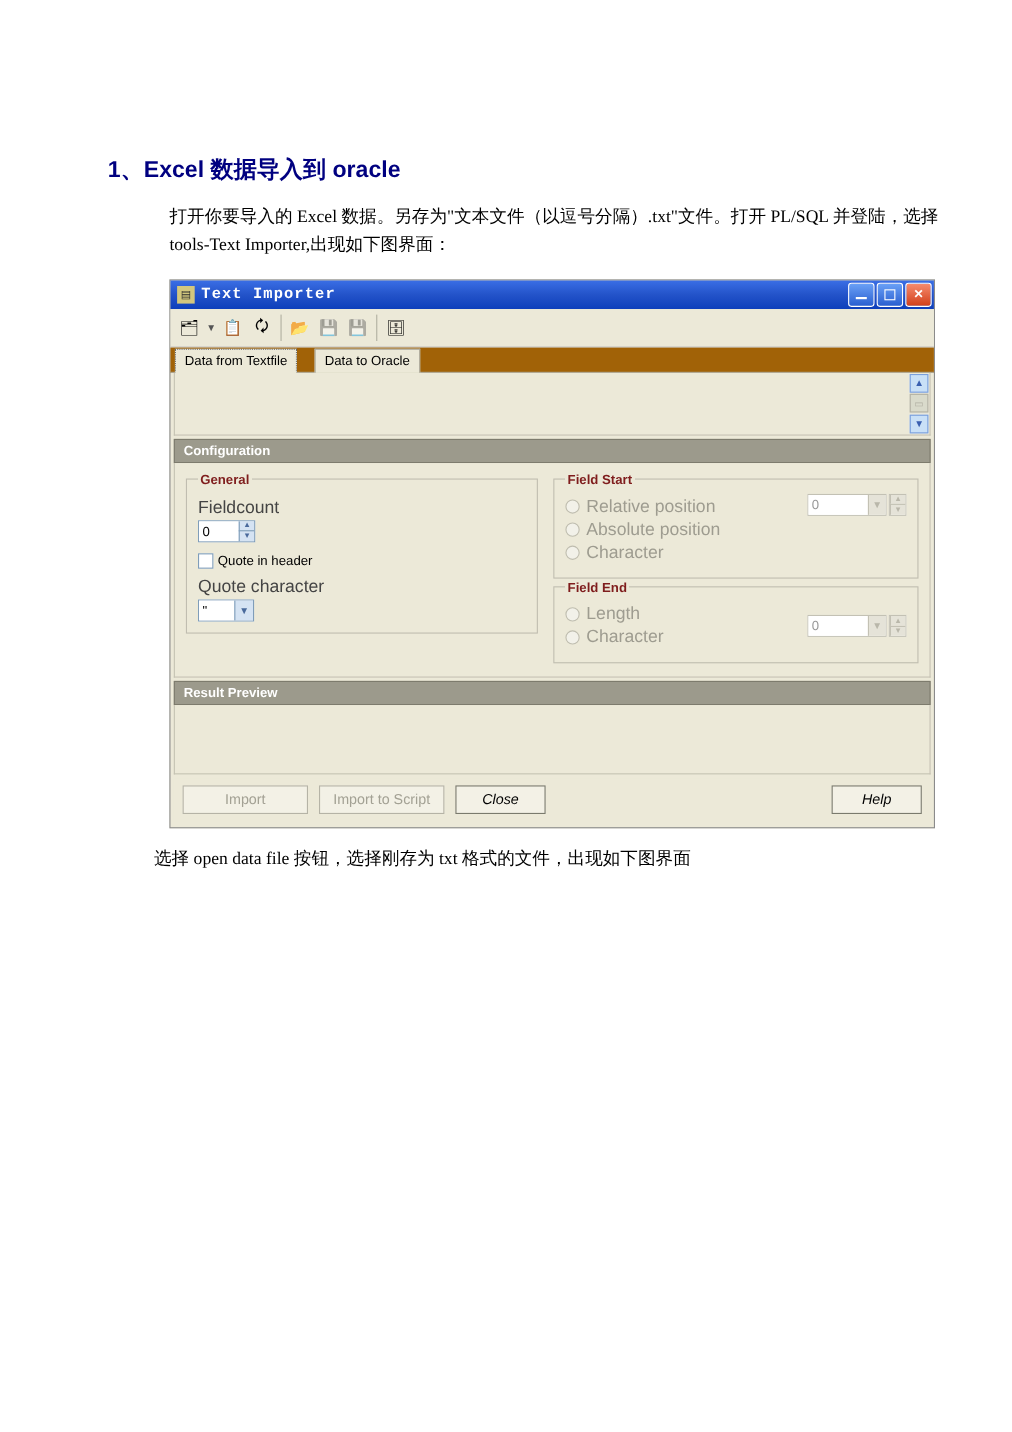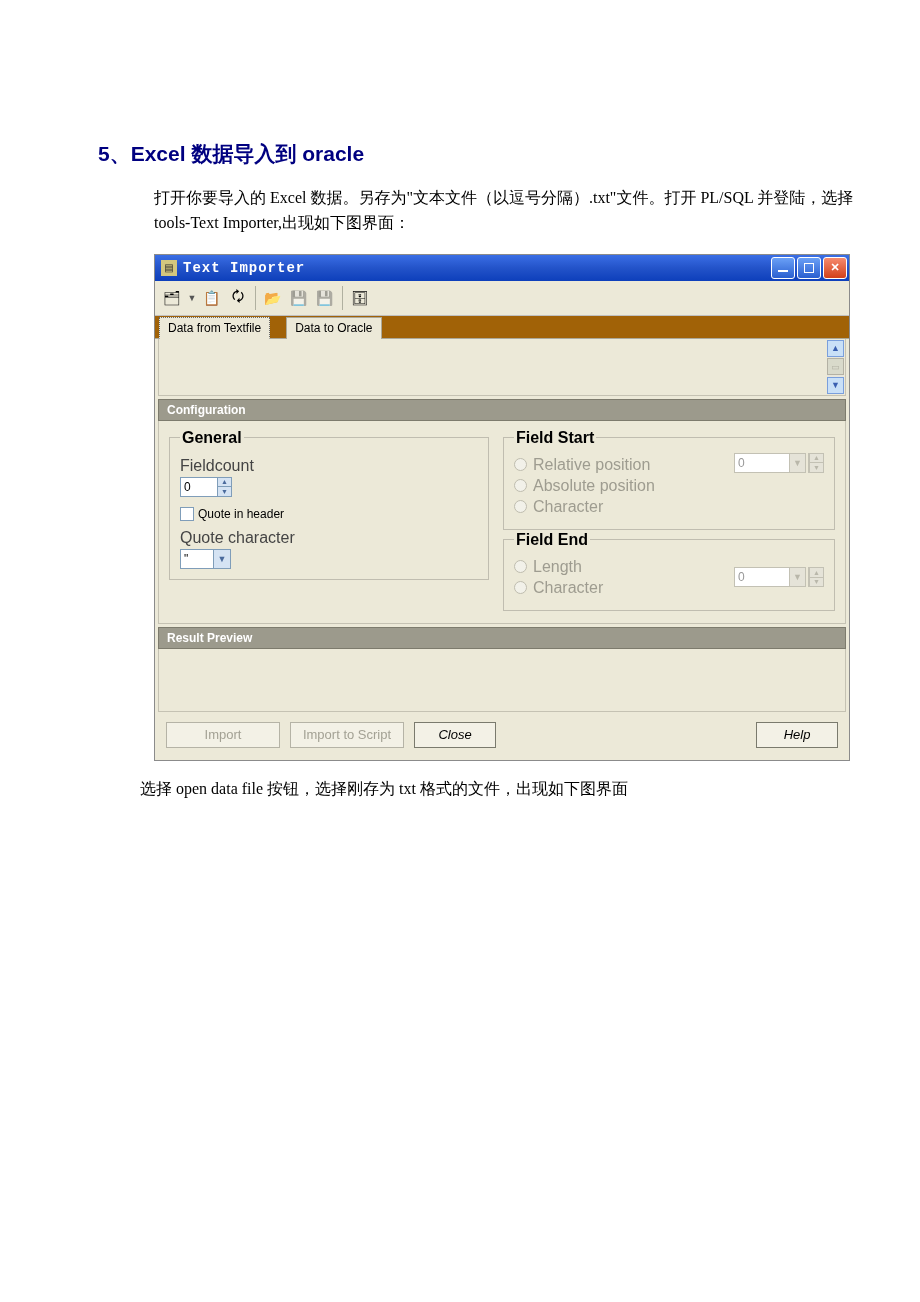--- a/index.html
+++ b/index.html
@@ -145,21 +145,21 @@
     border:1px solid #c5c2b3;border-top:none;
     padding:8px 10px 12px 10px;
     display:flex;
     gap:14px;
   }
   fieldset {
     border:1px solid #c0bdb0;
     padding:6px 10px 10px 10px;
     margin:0;
   }
-  legend { color:#000000;font-weight:bold;font-size:16px;padding:0 2px; }
+  legend { color:#7f1d1d;font-weight:bold;font-size:12px;padding:0 2px; }
   .col-left { flex:0 0 320px; }
   .col-right { flex:1; display:flex;flex-direction:column;gap:1px; }
   .lbl { color:#444;font-size:16px;display:block;margin:4px 0 2px 0; }
   .lbl.disabled { color:#9e9c90; }
   .spin {
     display:inline-flex;align-items:stretch;
     border:1px solid #7f9db9;background:#fff;height:18px;
   }
   .spin input {
     width:30px;border:none;outline:none;font-size:12px;padding:0 3px;
@@ -204,21 +204,21 @@
   }
   .btn.enabled { color:#000;border-color:#7a7a6d; }
   .btn.small { min-width:80px;font-style:italic; }
   .spacer { flex:1; }
   .underline-first::first-letter { text-decoration: underline; }
 </style>
 </head>
 <body>
 
 <div class="page">
-  <h2 class="heading">5、Excel 数据导入到 oracle</h2>
+  <h2 class="heading">1、Excel 数据导入到 oracle</h2>
   <p class="para">打开你要导入的 Excel 数据。另存为"文本文件（以逗号分隔）.txt"文件。打开 PL/SQL 并登陆，选择 tools-Text Importer,出现如下图界面：</p>
 
   <div class="window">
     <div class="titlebar">
       <span class="ticon">▤</span>
       <span class="title">Text Importer</span>
       <div class="winbtns">
         <div class="winbtn min">
             <span class="dash"></span>
           </div>

